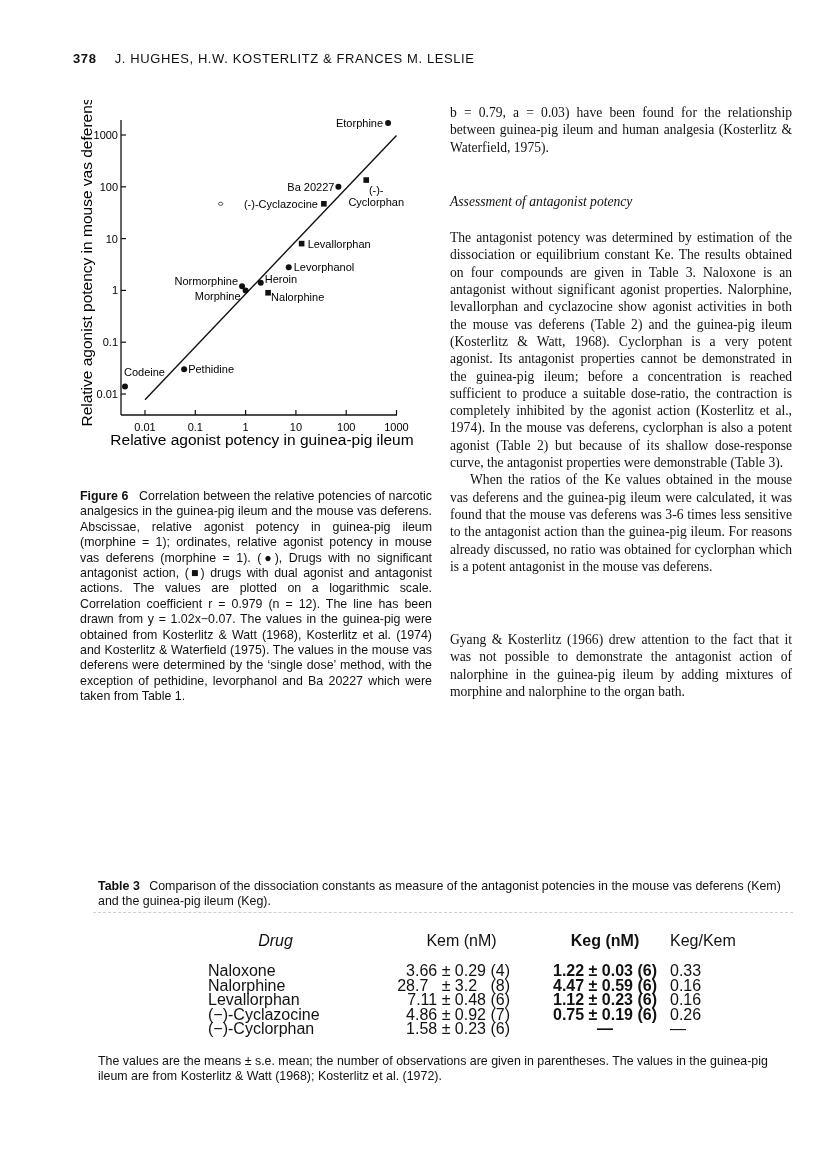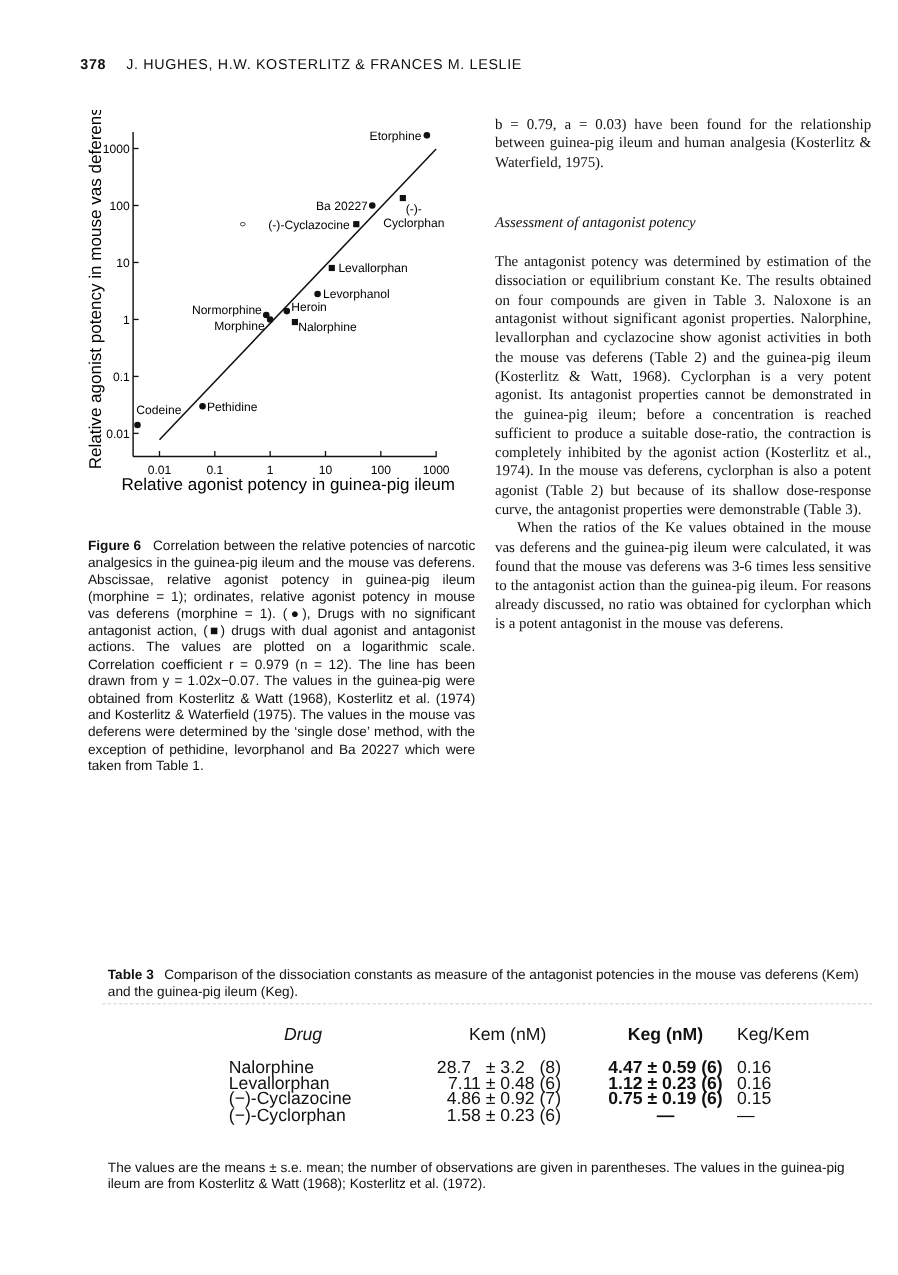--- a/index.html
+++ b/index.html
@@ -113,55 +113,62 @@
 
 <div id="right-col" class="serif">
   <p>b = 0.79, a = 0.03) have been found for the relationship between guinea-pig ileum and human analgesia (Kosterlitz &amp; Waterfield, 1975).</p>
   <div class="gap-l"></div>
   <p class="heading">Assessment of antagonist potency</p>
   <div class="gap-m"></div>
   <p>The antagonist potency was determined by estimation of the dissociation or equilibrium constant Ke. The results obtained on four compounds are given in Table 3. Naloxone is an antagonist without significant agonist properties. Nalorphine, levallorphan and cyclazocine show agonist activities in both the mouse vas deferens (Table 2) and the guinea-pig ileum (Kosterlitz &amp; Watt, 1968). Cyclorphan is a very potent agonist. Its antagonist properties cannot be demonstrated in the guinea-pig ileum; before a concentration is reached sufficient to produce a suitable dose-ratio, the contraction is completely inhibited by the agonist action (Kosterlitz et al., 1974). In the mouse vas deferens, cyclorphan is also a potent agonist (Table 2) but because of its shallow dose-response curve, the antagonist properties were demonstrable (Table 3).</p>
   <p class="indent">When the ratios of the Ke values obtained in the mouse vas deferens and the guinea-pig ileum were calculated, it was found that the mouse vas deferens was 3-6 times less sensitive to the antagonist action than the guinea-pig ileum. For reasons already discussed, no ratio was obtained for cyclorphan which is a potent antagonist in the mouse vas deferens.</p>
   <div class="gap-l"></div>
   <div class="gap-m"></div>
+  <p>Gyang &amp; Kosterlitz (1966) drew attention to the fact that it was not possible to demonstrate the antagonist action of nalorphine in the guinea-pig ileum by adding mixtures of morphine and nalorphine to the organ bath.</p>
 </div>
 
 <div id="table-caption" class="sans">
   <span class="lbl">Table 3</span>
   <span>Comparison of the dissociation constants as measure of the antagonist potencies in the mouse vas deferens (Kem) and the guinea-pig ileum (Keg).</span>
 </div>
 <div class="dash-rule"></div>
 
 <table id="table3" class="sans">
   <thead>
     <tr>
       <th class="c-drug">Drug</th>
       <th class="c-kem">Kem (nM)</th>
       <th class="c-keg">Keg (nM)</th>
       <th class="c-ratio">Keg/Kem</th>
     </tr>
   </thead>
   <tbody>
     <tr>
+      <td class="c-drug">Naloxone</td>
+      <td class="c-kem">3.66 ± 0.29 (4)</td>
+      <td class="c-keg">1.22 ± 0.03 (6)</td>
+      <td class="c-ratio">0.33</td>
+    </tr>
+    <tr>
       <td class="c-drug">Nalorphine</td>
       <td class="c-kem">28.7   ± 3.2   (8)</td>
       <td class="c-keg">4.47 ± 0.59 (6)</td>
       <td class="c-ratio">0.16</td>
     </tr>
     <tr>
       <td class="c-drug">Levallorphan</td>
       <td class="c-kem">7.11 ± 0.48 (6)</td>
       <td class="c-keg">1.12 ± 0.23 (6)</td>
       <td class="c-ratio">0.16</td>
     </tr>
     <tr>
       <td class="c-drug">(−)-Cyclazocine</td>
       <td class="c-kem">4.86 ± 0.92 (7)</td>
       <td class="c-keg">0.75 ± 0.19 (6)</td>
-      <td class="c-ratio">0.15</td>
+      <td class="c-ratio">0.26</td>
     </tr>
     <tr>
       <td class="c-drug">(−)-Cyclorphan</td>
       <td class="c-kem">1.58 ± 0.23 (6)</td>
       <td class="c-keg">—</td>
       <td class="c-ratio">—</td>
     </tr>
   </tbody>
 </table>
 

